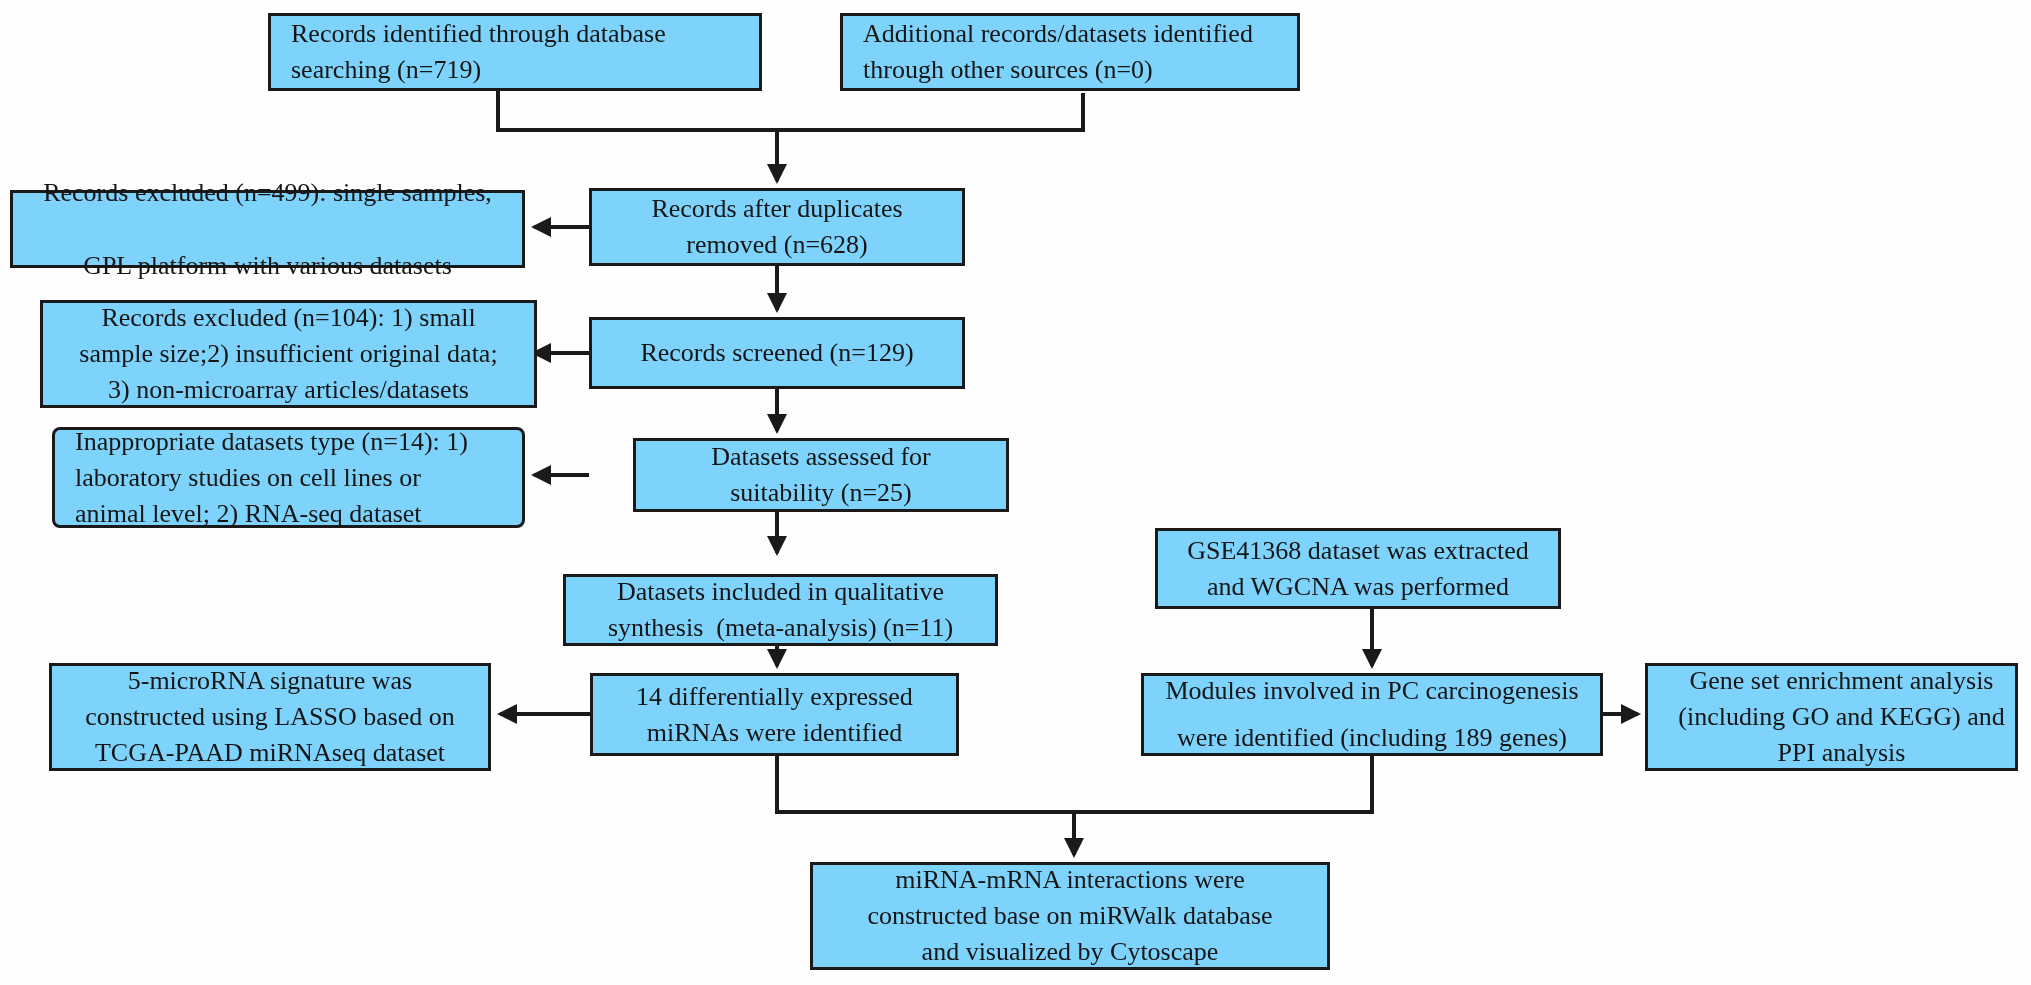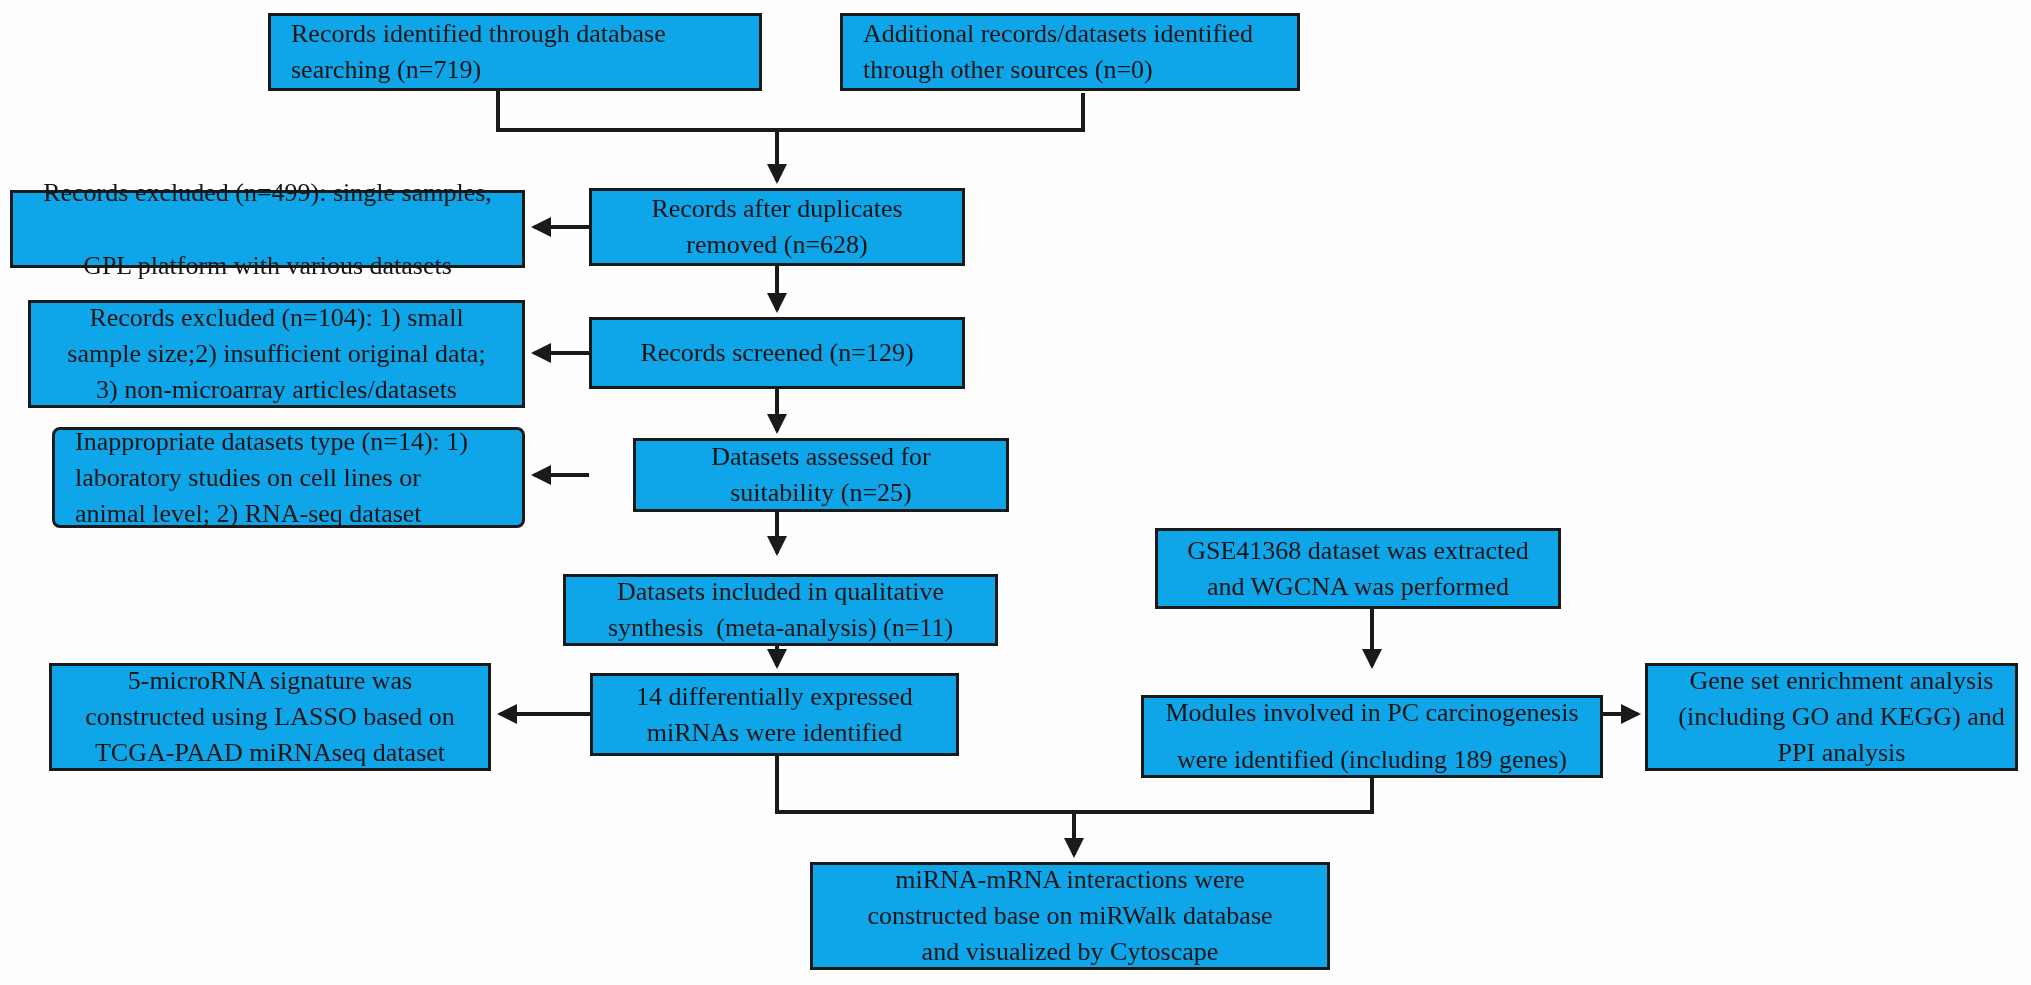--- a/index.html
+++ b/index.html
@@ -9,21 +9,21 @@
     height: 985px;
     background: #fefefe;
     font-family: "Liberation Serif", "DejaVu Serif", serif;
     color: #151515;
     overflow: hidden;
   }
   .node {
     position: absolute;
     box-sizing: border-box;
     border: 3px solid #1a1a1a;
-    background: #0ea5e9;
+    background: #7dd3fc;
     display: flex;
     flex-direction: column;
     justify-content: center;
     align-items: center;
     font-size: 26px;
     line-height: 36px;
     text-align: center;
     padding: 2px 8px;
   }
   .node.left {
@@ -80,21 +80,21 @@
 
   <div class="node" style="left:10px; top:190px; width:515px; height:78px;gap:37px;">
     <div class="ln">Records excluded (n=499): single samples,</div>
     <div class="ln">GPL platform with various datasets</div>
   </div>
 
   <div class="node" style="left:589px; top:317px; width:376px; height:72px;">
     <div class="ln">Records screened (n=129)</div>
   </div>
 
-  <div class="node" style="left:28px; top:300px; width:497px; height:108px;">
+  <div class="node" style="left:40px; top:300px; width:497px; height:108px;">
     <div class="ln">Records excluded (n=104): 1) small</div>
     <div class="ln">sample size;2) insufficient original data;</div>
     <div class="ln">3) non-microarray articles/datasets</div>
   </div>
 
   <div class="node" style="left:589px; top:438px; width:376px; height:74px;margin-left:44px;">
     <div class="ln">Datasets assessed for</div>
     <div class="ln">suitability (n=25)</div>
   </div>
 
@@ -118,21 +118,21 @@
     <div class="ln">5-microRNA signature was</div>
     <div class="ln">constructed using LASSO based on</div>
     <div class="ln">TCGA-PAAD miRNAseq dataset</div>
   </div>
 
   <div class="node" style="left:1155px; top:528px; width:406px; height:81px;">
     <div class="ln">GSE41368 dataset was extracted</div>
     <div class="ln">and WGCNA was performed</div>
   </div>
 
-  <div class="node" style="left:1141px; top:695px; width:462px; height:83px;gap:11px;">
+  <div class="node" style="left:1141px; top:673px; width:462px; height:83px;gap:11px;">
     <div class="ln">Modules involved in PC carcinogenesis</div>
     <div class="ln">were identified (including 189 genes)</div>
   </div>
 
   <div class="node" style="left:1645px; top:663px; width:373px; height:108px;padding-left:28px;">
     <div class="ln">Gene set enrichment analysis</div>
     <div class="ln">(including GO and KEGG) and</div>
     <div class="ln">PPI analysis</div>
   </div>
 

